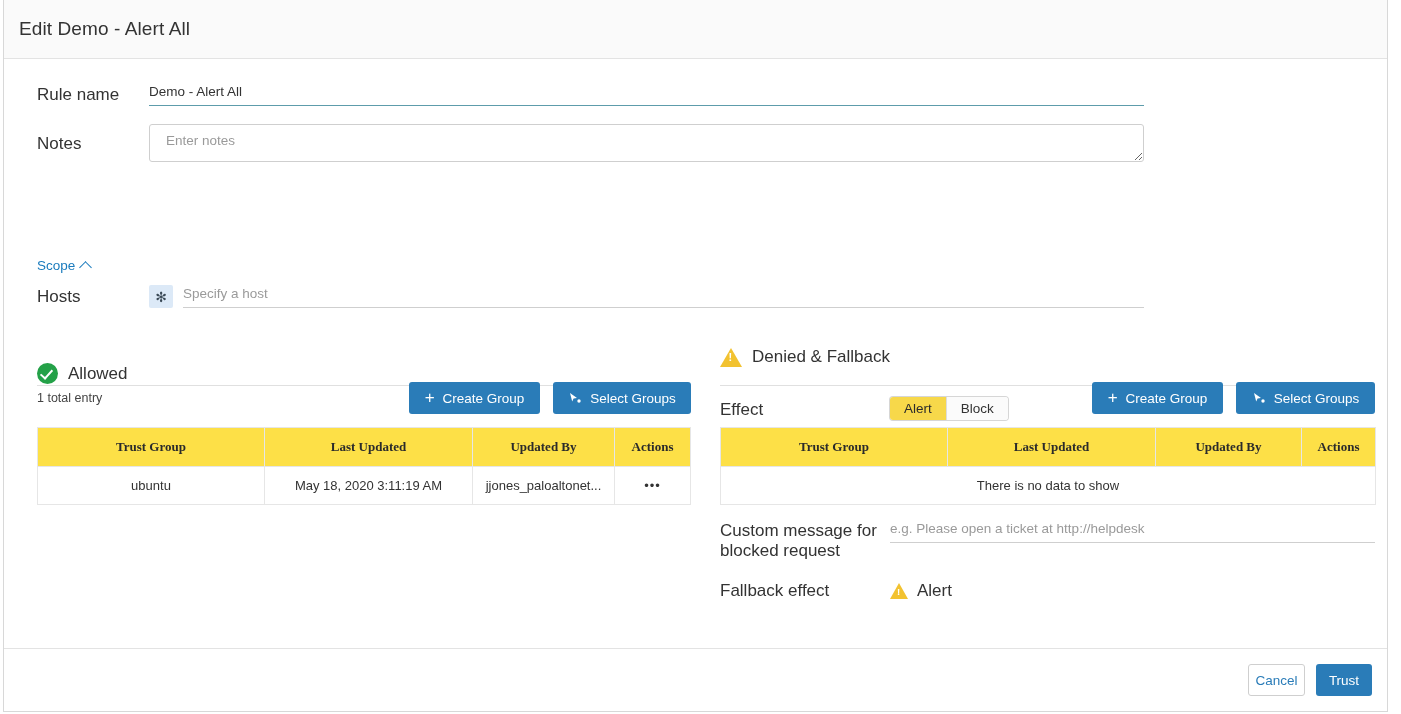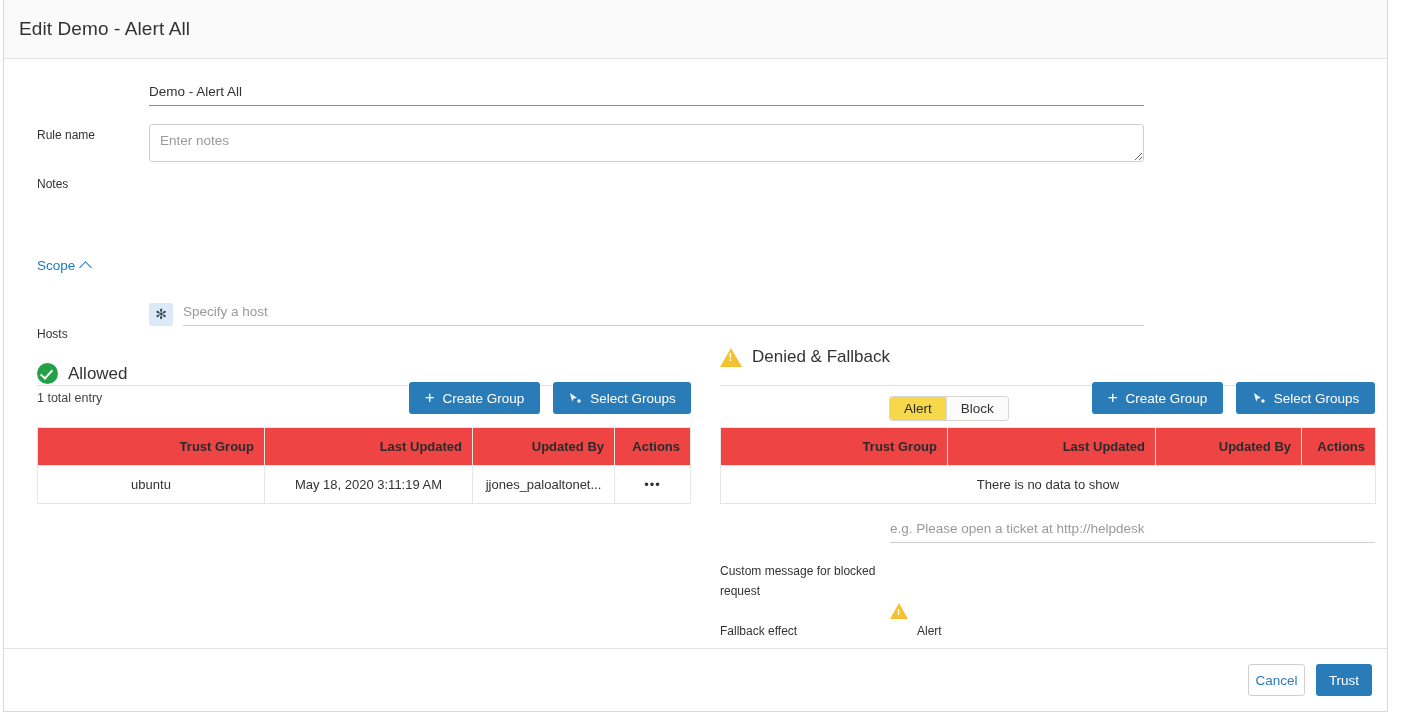--- a/index.html
+++ b/index.html
@@ -48,24 +48,23 @@
     height: 589px;
     box-sizing: border-box;
   }
   
   .form-row {
     position: absolute;
     display: flex;
     align-items: flex-start;
   }
   .form-label {
-    font-size: 12px;
+    font-size: 17px;
     color: #333;
     line-height: 18px;
-    margin-top: 40px;
   }
   .underline-input {
     border: none;
     border-bottom: 1px solid #5d9cab;
     background: transparent;
     font-family: "Liberation Sans", sans-serif;
     font-size: 13.5px;
     color: #333;
     padding: 0 0 6px 0;
     outline: none;
@@ -74,21 +73,21 @@
   .underline-input.gray-line { border-bottom-color: #cfcfcf; }
   .underline-input::placeholder { color: #9a9a9a; }
 
   .notes-area {
     border: 1px solid #cfcfcf;
     border-radius: 3px;
     background: #ffffff;
     font-family: "Liberation Sans", sans-serif;
     font-size: 13.5px;
     color: #333;
-    padding: 8px 10px;
+    padding: 8px 16px;
     outline: none;
     resize: both;
     box-sizing: border-box;
   }
   .notes-area::placeholder { color: #9a9a9a; }
 
   .scope-toggle {
     position: absolute;
     left: 33px;
     top: 199px;
@@ -236,28 +235,29 @@
   .seg.sep { border-left: 1px solid #dddddd; background: #fbfbfb; }
 
   
   .data-table {
     position: absolute;
     border-collapse: collapse;
     font-size: 13px;
     table-layout: fixed;
   }
   .data-table th {
-    text-align: right;
+    text-align: center;
     font-size: 13px;
     font-weight: bold;
     color: #2b2b2b;
     padding: 11px 10px;
     border: 1px solid #e6e6e6;
-    background: #ef4444;
-    box-sizing: border-box;
+    background: #fde047;
+    box-sizing: border-box;
+    font-family: Liberation Serif, serif;
   }
   .data-table td {
     text-align: center;
     font-size: 13px;
     color: #333;
     padding: 11px 10px;
     border: 1px solid #e6e6e6;
     background: #ffffff;
     box-sizing: border-box;
     overflow: hidden;

